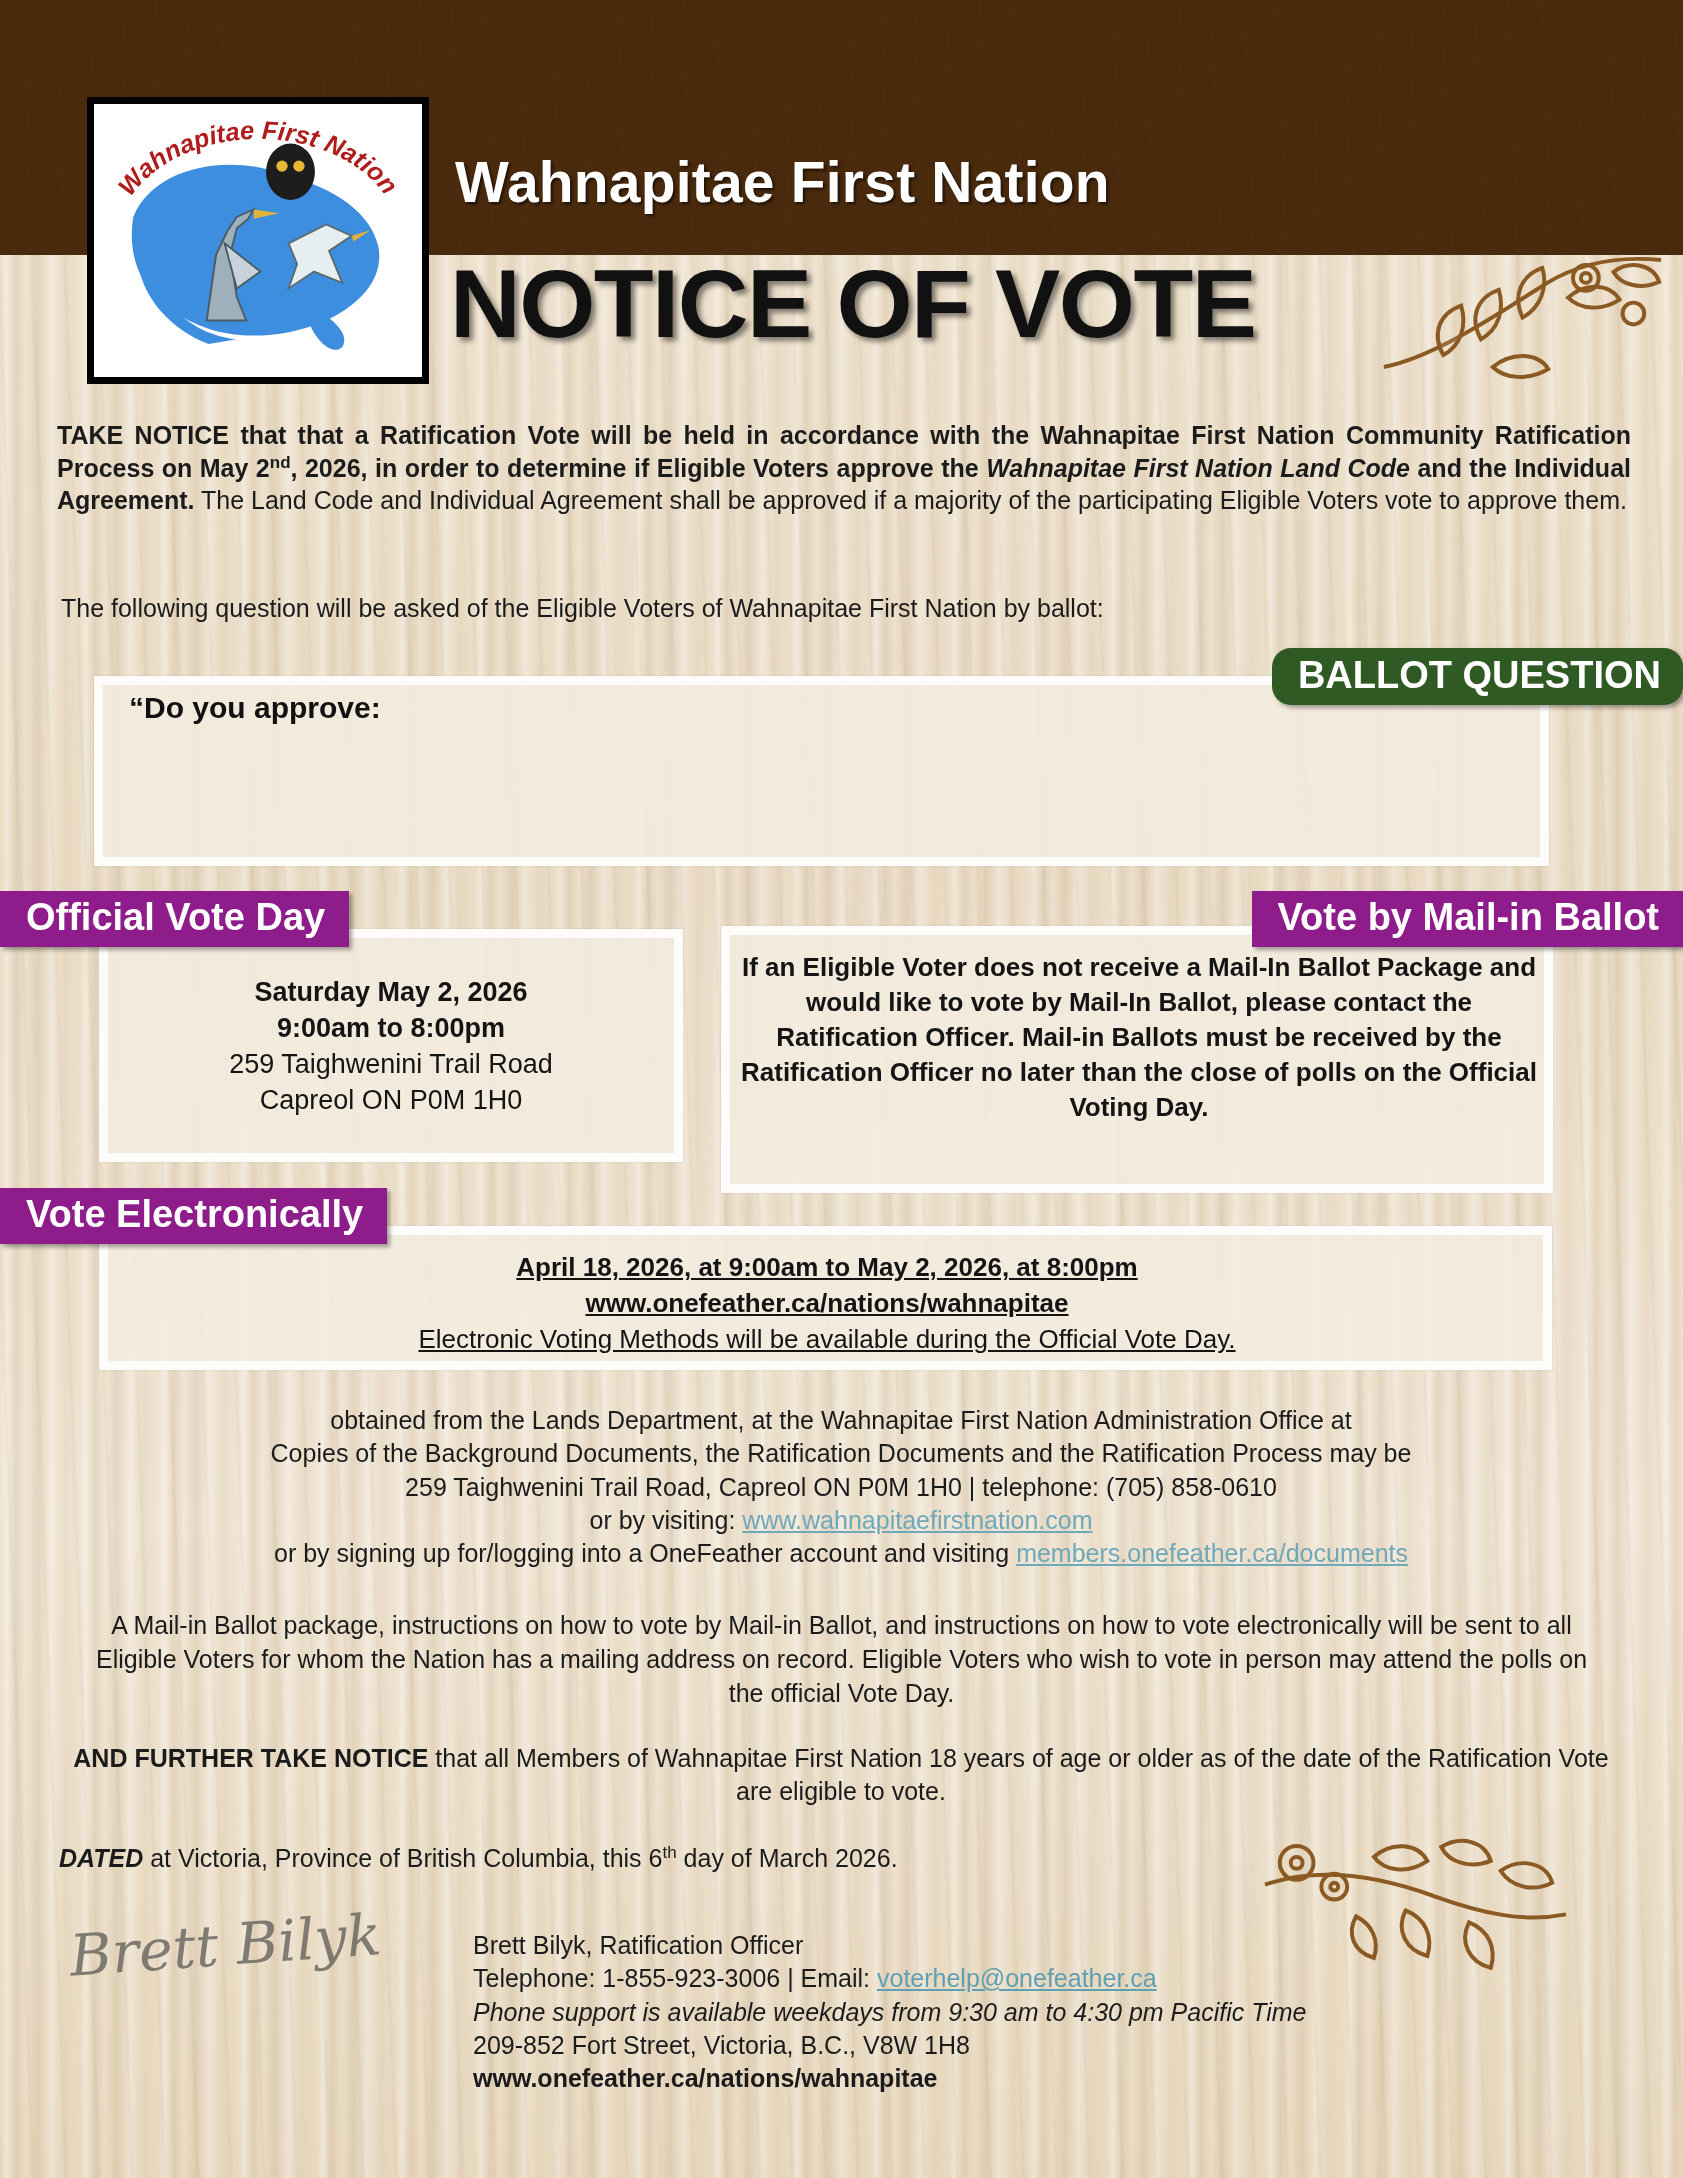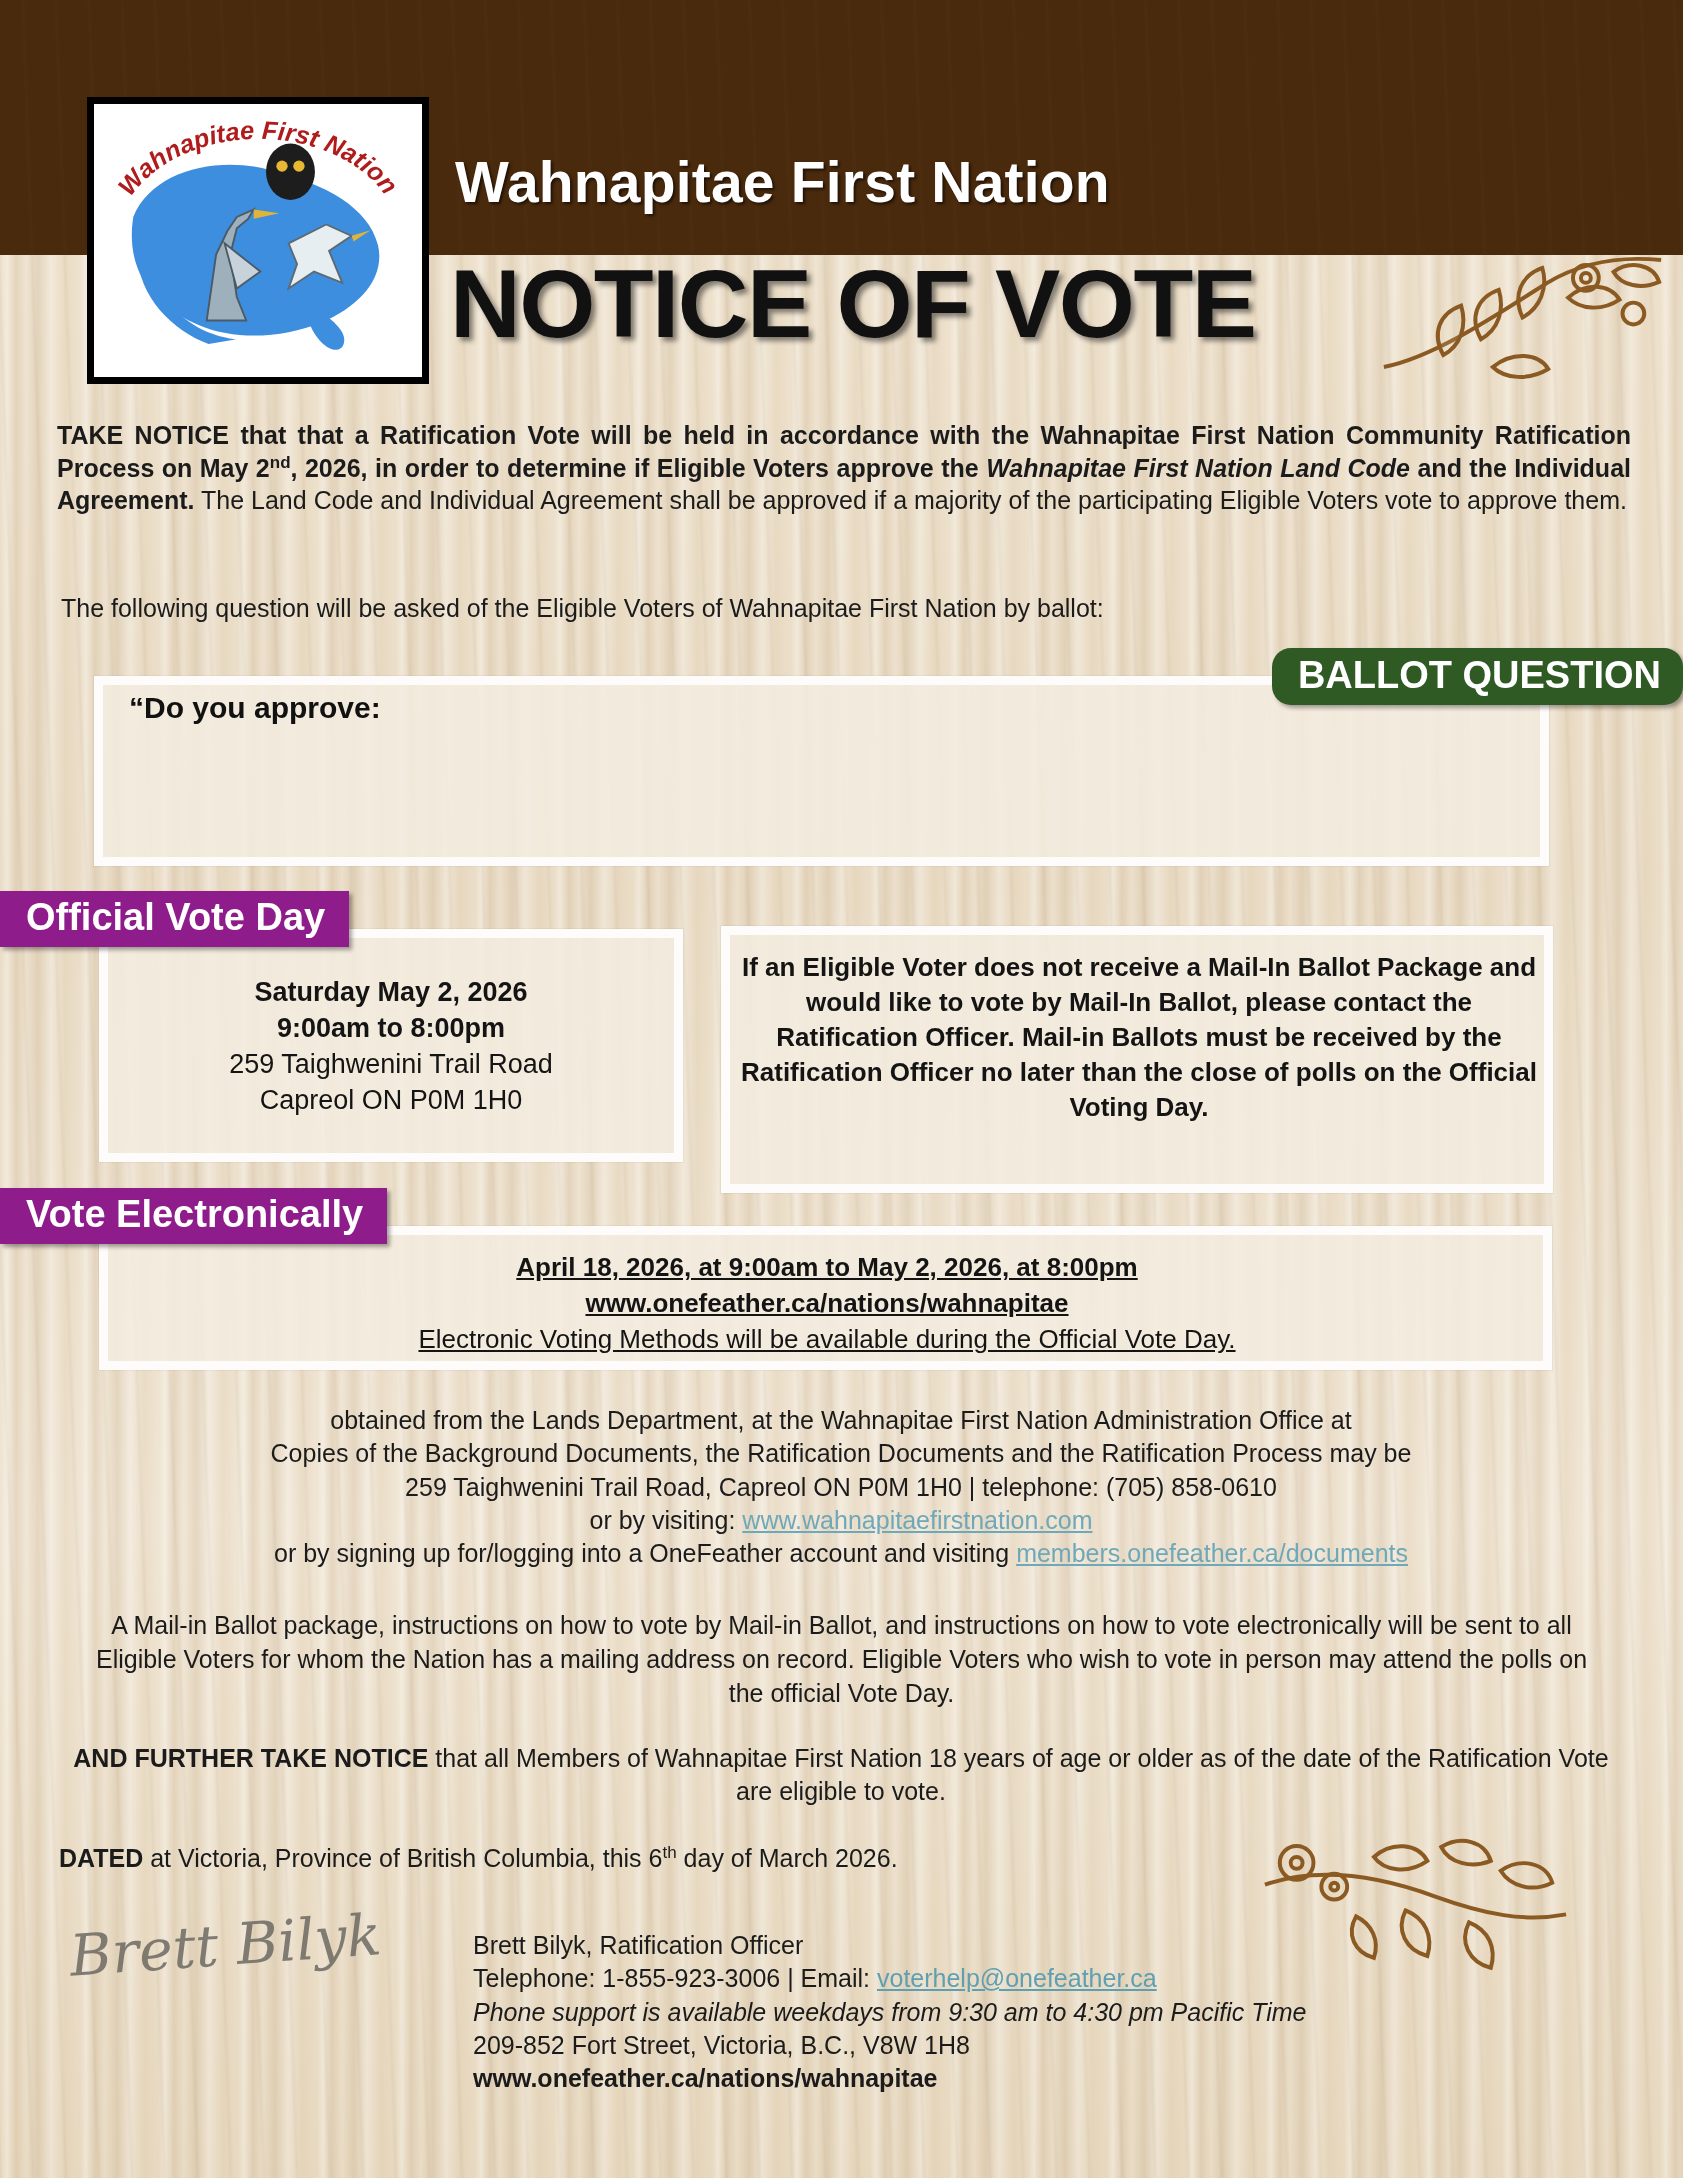--- a/index.html
+++ b/index.html
@@ -195,21 +195,21 @@
   }
   .p-further {
     position: absolute; left: 69px; top: 1742px; width: 1544px;
     text-align: center; font-size: 25px; color: #1b1b1b; line-height: 1.33;
   }
   .p-further .b { font-weight: bold; }
   .p-dated {
     position: absolute; left: 59px; top: 1843px; width: 1188px;
     font-size: 25px; color: #1b1b1b;
   }
-  .p-dated .b { font-weight: bold; }
+  .p-dated .b { font-weight: bold; font-style: italic; }
   .sup { font-size: 17px; vertical-align: super; }
 
   
   .signature {
     position: absolute; left: 71px; top: 1911px;
     width: 337px; height: 109px;
     color: #6d6a63;
     font-family: "DejaVu Serif", serif;
     font-size: 57px;
     font-style: italic;
@@ -306,20 +306,21 @@
     <div class="panel panel-voteday"></div>
     <div class="tag-purple tag-voteday">Official Vote Day</div>
     <div class="voteday-text">
       <div class="b">Saturday May 2, 2026</div>
       <div class="b">9:00am to 8:00pm</div>
       <div>259 Taighwenini Trail Road</div>
       <div>Capreol ON P0M 1H0</div>
     </div>
 
     <div class="panel panel-mail"></div>
+    <div class="tag-purple tag-mail">Vote by Mail-in Ballot</div>
     <div class="mail-text">If an Eligible Voter does not receive a Mail-In Ballot Package and would like to vote by Mail-In Ballot, please contact the Ratification Officer. Mail-in Ballots must be received by the Ratification Officer no later than the close of polls on the Official Voting Day.</div>
 
     <div class="panel panel-elec"></div>
     <div class="tag-purple tag-elec">Vote Electronically</div>
     <div class="elec-text">
       <div class="b">April 18, 2026, at 9:00am to May 2, 2026, at 8:00pm</div>
       <div class="b">www.onefeather.ca/nations/wahnapitae</div>
       <div>Electronic Voting Methods will be available during the Official Vote Day.</div>
     </div>
 

